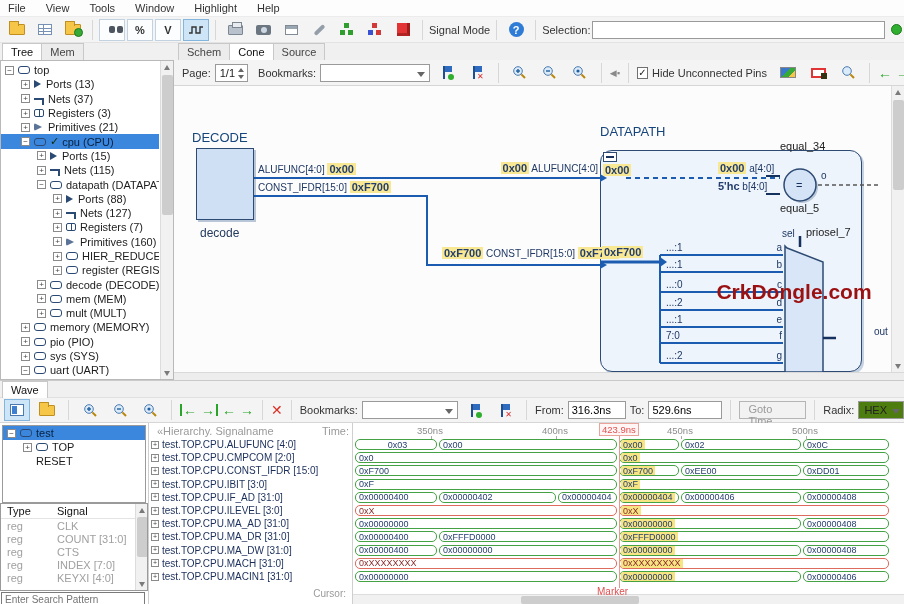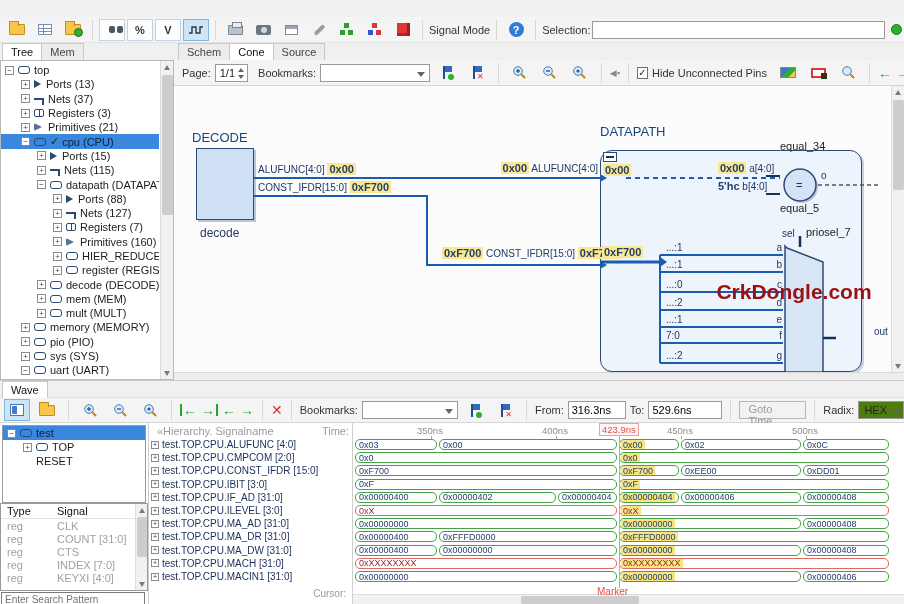--- a/index.html
+++ b/index.html
@@ -162,20 +162,28 @@
   .seg.hl .val { background:#f7e483; padding:0 2px; margin-left:1px;}
   .marker { position:absolute; color:#e05050; font-size:10px; z-index:5;}
   .hscroll { position:absolute; left:0; bottom:0; width:552px; height:10px; background:#f1f1f1; border-top:1px solid #ddd;}
   .hscroll .thumb { position:absolute; top:1px; height:8px; background:#cdcdcd; border-radius:2px; }
 </style>
 </head>
 <body>
 
 <div id="app">
 
+  <div class="menubar" id="menubar">
+      <span class="menu-item">File</span>
+      <span class="menu-item">View</span>
+      <span class="menu-item">Tools</span>
+      <span class="menu-item">Window</span>
+      <span class="menu-item">Highlight</span>
+      <span class="menu-item">Help</span>
+    </div>
 
   <div class="toolbar">
     <span class="tbtn">
         <span class="i-folder"></span>
       </span>
     <span class="tbtn">
         <span class="i-table"></span>
       </span>
     <span class="tbtn">
         <span class="i-folder i-dot-green"></span>
@@ -701,21 +709,21 @@
           <span class="tickline" style="left: 203px;"></span>
           <span class="tick" style="left: 314px;">450ns</span>
           <span class="tickline" style="left: 328px;"></span>
           <span class="tick" style="left: 439px;">500ns</span>
           <span class="tickline" style="left: 453px;"></span>
           <div class="cursorlabel" style="left: 246px;">423.9ns</div>
           <div class="cursorline" style="left: 266px; height: 153px;"></div>
         </div>
       <div id="waverows">
           <div class="wrow" style="top: 16px;">
-            <div class="seg" style="left: 2px; width: 82px;">
+            <div class="seg" style="left: 2px; width: 82px; justify-content: center;">
               <span class="val">0x03</span>
             </div>
             <div class="seg" style="left: 86px; width: 178px;">
               <span class="val">0x00</span>
             </div>
             <div class="seg hl" style="left: 266px; width: 60px;">
               <span class="val">0x00</span>
             </div>
             <div class="seg" style="left: 328px; width: 120px;">
               <span class="val">0x02</span>

